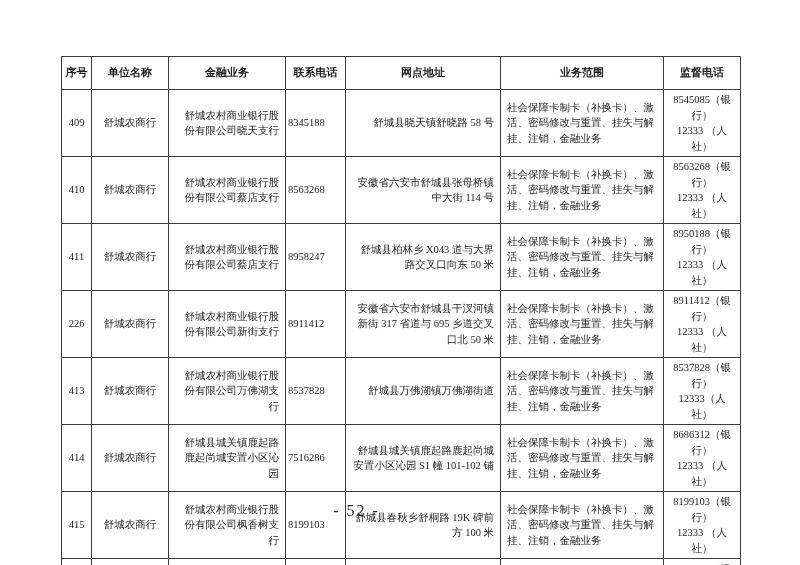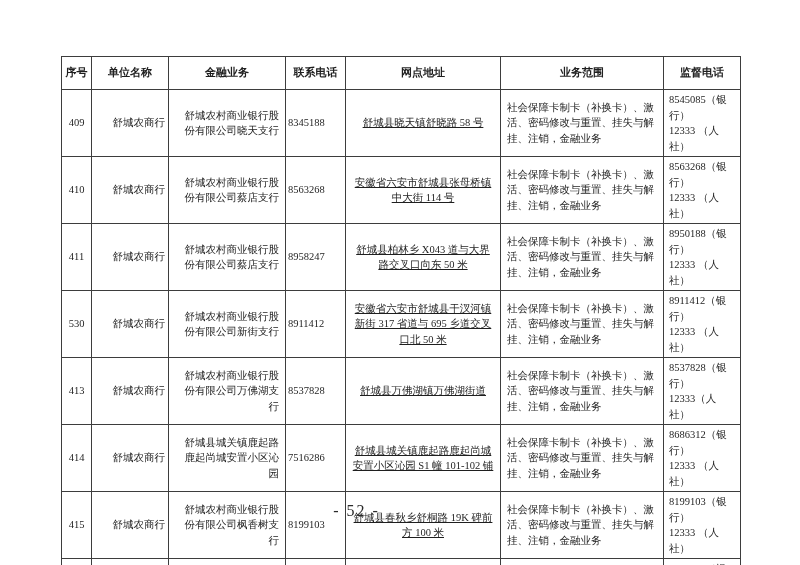--- a/index.html
+++ b/index.html
@@ -32,26 +32,26 @@
   .doc-table thead tr { height: 33px; }
   .doc-table tbody tr { height: 48px; }
   .doc-table tbody tr:last-child { height: 59px; }
   .doc-table th {
     font-weight: bold;
     font-size: 11px;
     text-align: center;
     padding: 2px 2px;
   }
   .c-no    { text-align: center; }
-  .c-unit  { text-align: right; padding: 2px 3px; }
+  .c-unit  { text-align: center; padding: 2px 3px; }
   .c-branch{ text-align: right;   padding: 2px 6px; }
   .c-phone { text-align: left; padding: 2px 2px; }
-  .c-addr  { text-align: center;   padding: 2px 6px; text-decoration: underline; }
+  .c-addr  { text-align: right;   padding: 2px 6px; }
   .c-scope { text-align: left;   padding: 2px 6px; }
-  .c-super { text-align: left;   padding: 2px 5px; white-space: pre-line; }
+  .c-super { text-align: center;   padding: 2px 5px; white-space: pre-line; }
   .footer {
     position: absolute;
     left: 0;
     top: 502px;
     width: 713px;
     text-align: center;
     font-size: 16px;
     letter-spacing: 2px;
     color: #2a2a2a;
   }
@@ -110,21 +110,21 @@
       <td class="c-unit">舒城农商行</td>
       <td class="c-branch">舒城农村商业银行股份有限公司蔡店支行</td>
       <td class="c-phone">8958247</td>
       <td class="c-addr">舒城县柏林乡 X043 道与大界路交叉口向东 50 米</td>
       <td class="c-scope">社会保障卡制卡（补换卡）、激活、密码修改与重置、挂失与解挂、注销，金融业务</td>
       <td class="c-super">8950188（银行）
 12333 （人社）</td>
     </tr>
 
     <tr>
-      <td class="c-no">530</td>
+      <td class="c-no">226</td>
       <td class="c-unit">舒城农商行</td>
       <td class="c-branch">舒城农村商业银行股份有限公司新街支行</td>
       <td class="c-phone">8911412</td>
       <td class="c-addr">安徽省六安市舒城县干汊河镇新街 317 省道与 695 乡道交叉口北 50 米</td>
       <td class="c-scope">社会保障卡制卡（补换卡）、激活、密码修改与重置、挂失与解挂、注销，金融业务</td>
       <td class="c-super">8911412（银行）
 12333 （人社）</td>
     </tr>
 
     <tr>

